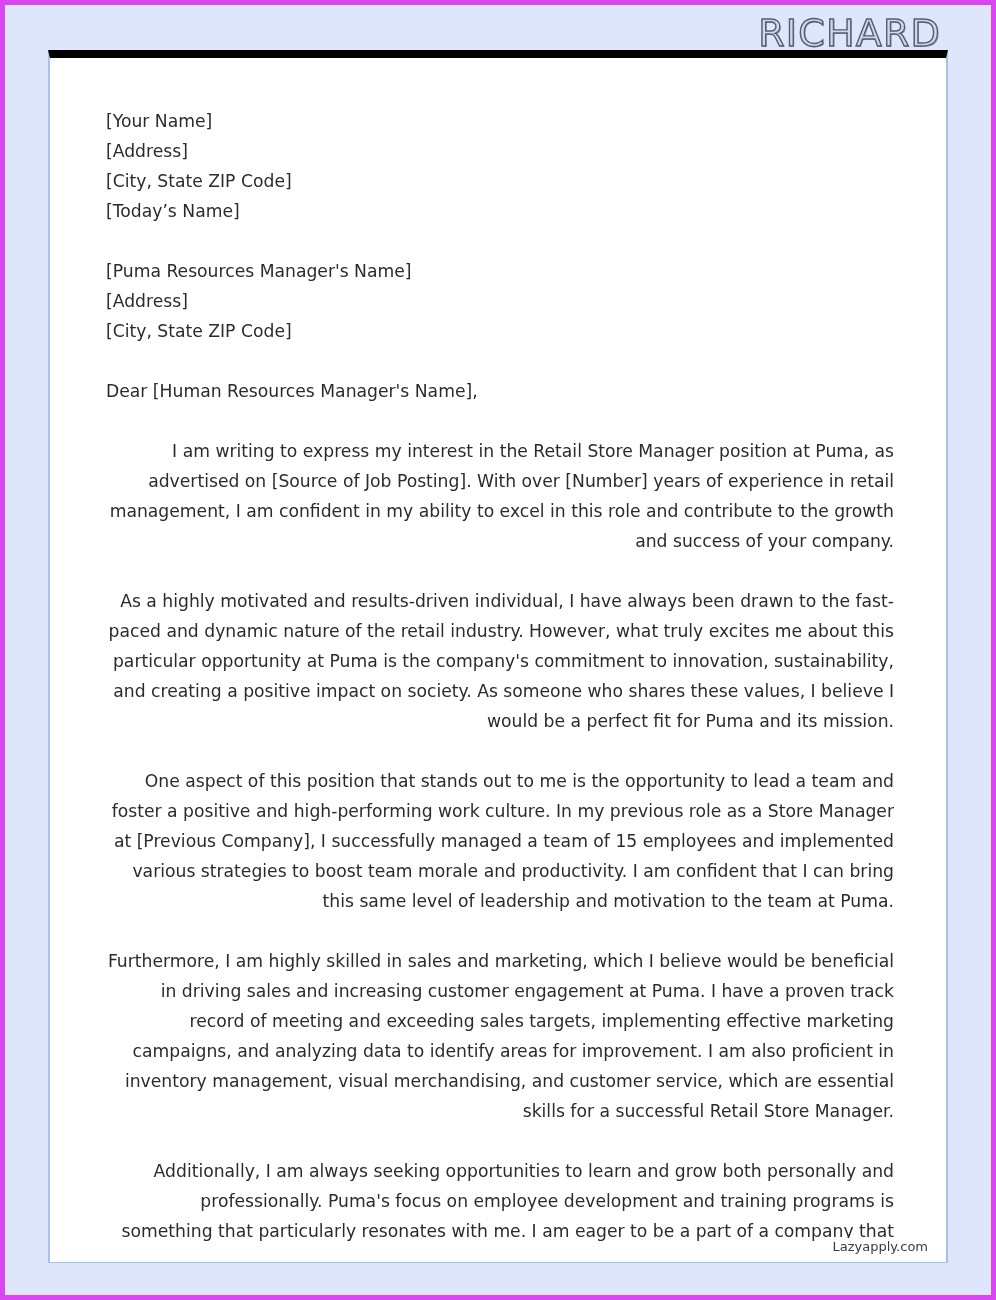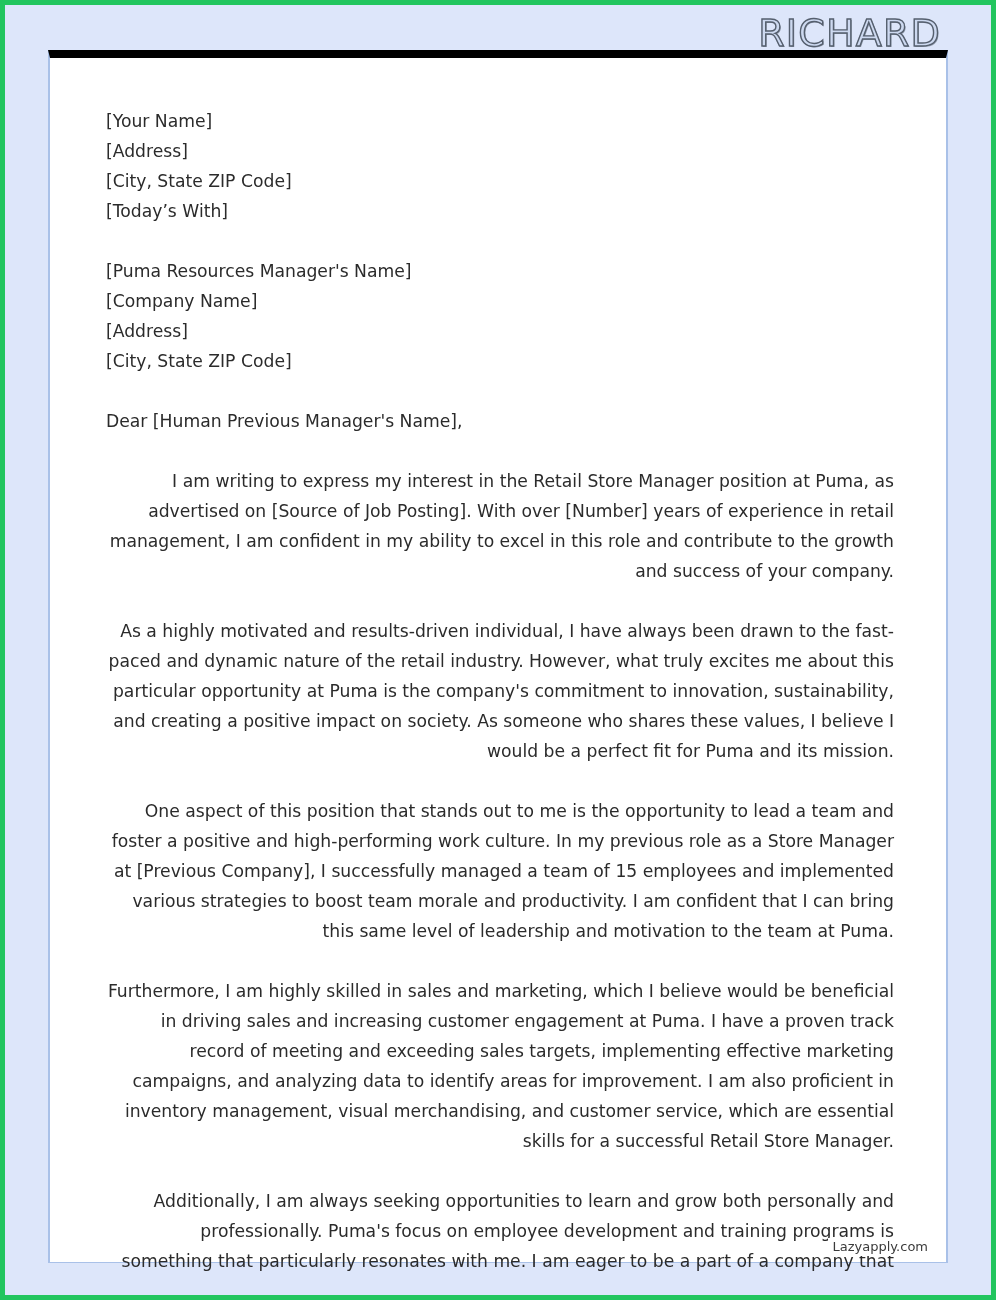--- a/index.html
+++ b/index.html
@@ -15,21 +15,21 @@
     overflow: hidden;
   }
 
   
   #page-frame {
     position: absolute;
     left: 0;
     top: 0;
     width: 996px;
     height: 1300px;
-    background: #22c55e;
+    background: #d946ef;
     box-sizing: border-box;
   }
 
   #canvas {
     position: absolute;
     left: 5px;
     top: 5px;
     width: 986px;
     height: 1290px;
     background: #dde6fa;
@@ -135,31 +135,30 @@
       <div id="header-name">RICHARD</div>
     </div>
 
     <div id="letter-sheet">
       <div id="letter-body">
 
         <div class="addr-block">
           <span class="addr-line">[Your Name]</span>
           <span class="addr-line">[Address]</span>
           <span class="addr-line">[City, State ZIP Code]</span>
-          <span class="addr-line">[Today’s With]</span>
+          <span class="addr-line">[Today’s Name]</span>
         </div>
 
         <div class="addr-block">
           <span class="addr-line">[Puma Resources Manager's Name]</span>
-          <span class="addr-line">[Company Name]</span>
           <span class="addr-line">[Address]</span>
           <span class="addr-line">[City, State ZIP Code]</span>
         </div>
 
-        <div class="salutation">Dear [Human Previous Manager's Name],</div>
+        <div class="salutation">Dear [Human Resources Manager's Name],</div>
 
         <p class="para">I am writing to express my interest in the Retail Store Manager position at Puma, as advertised on [Source of Job Posting]. With over [Number] years of experience in retail management, I am confident in my ability to excel in this role and contribute to the growth and success of your company.</p>
         <p class="para">As a highly motivated and results-driven individual, I have always been drawn to the fast-paced and dynamic nature of the retail industry. However, what truly excites me about this particular opportunity at Puma is the company's commitment to innovation, sustainability, and creating a positive impact on society. As someone who shares these values, I believe I would be a perfect fit for Puma and its mission.</p>
         <p class="para">One aspect of this position that stands out to me is the opportunity to lead a team and foster a positive and high-performing work culture. In my previous role as a Store Manager at [Previous Company], I successfully managed a team of 15 employees and implemented various strategies to boost team morale and productivity. I am confident that I can bring this same level of leadership and motivation to the team at Puma.</p>
         <p class="para">Furthermore, I am highly skilled in sales and marketing, which I believe would be beneficial in driving sales and increasing customer engagement at Puma. I have a proven track record of meeting and exceeding sales targets, implementing effective marketing campaigns, and analyzing data to identify areas for improvement. I am also proficient in inventory management, visual merchandising, and customer service, which are essential skills for a successful Retail Store Manager.</p>
         <p class="para">Additionally, I am always seeking opportunities to learn and grow both personally and professionally. Puma's focus on employee development and training programs is something that particularly resonates with me. I am eager to be a part of a company that</p>
 
       </div>
 
       <div id="watermark">Lazyapply.com</div>

